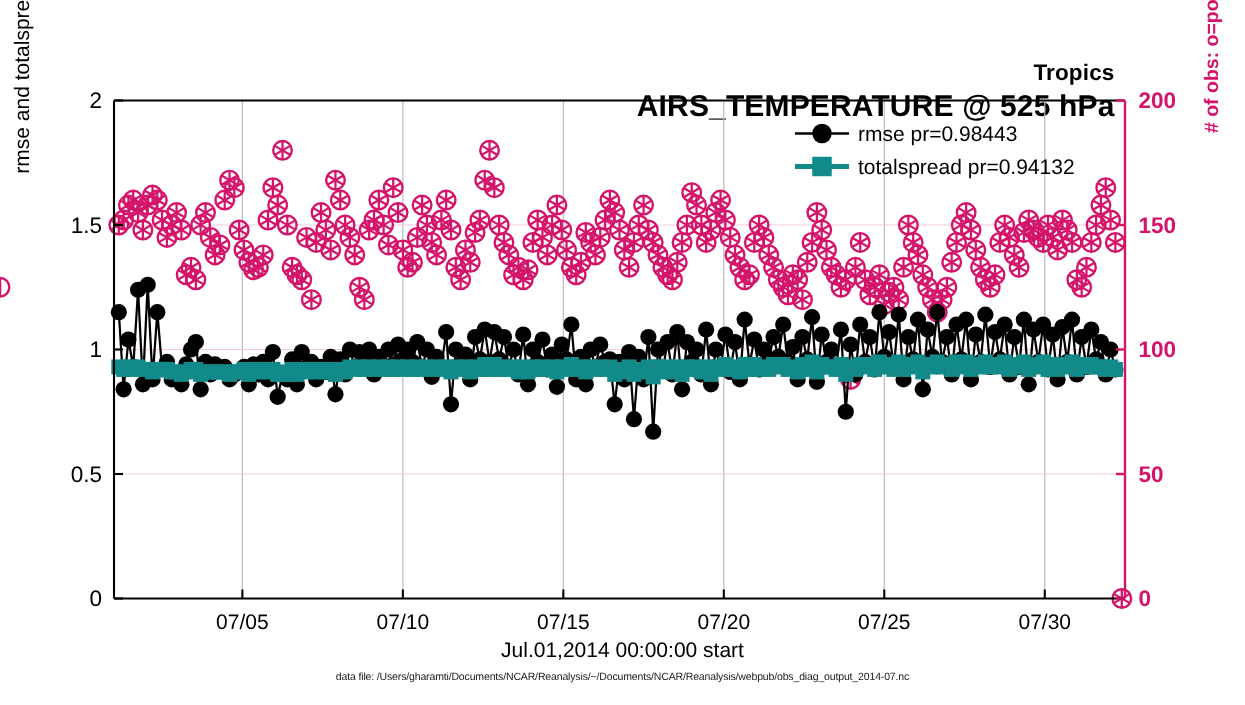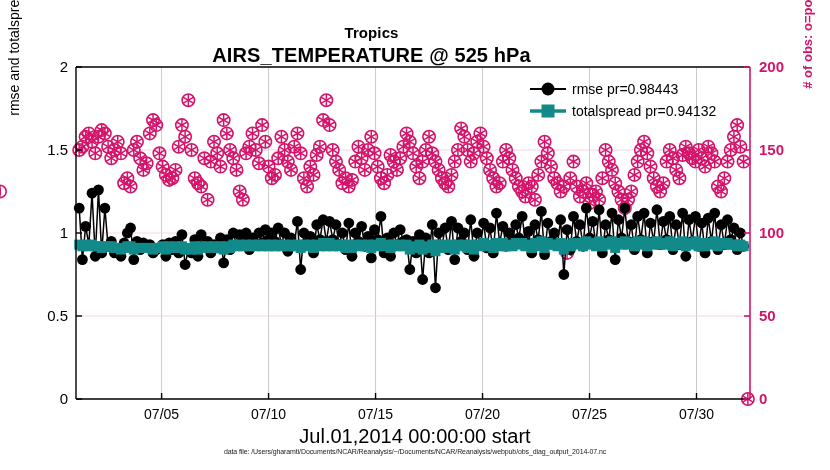--- a/index.html
+++ b/index.html
@@ -1,32 +1,32 @@
 <!DOCTYPE html>
 <html><head>
 <meta charset="utf-8">
 <style>
   html,body{margin:0;padding:0;background:#ffffff;}
   body{width:830px;height:470px;overflow:hidden;
        font-family:"Liberation Sans","DejaVu Sans",sans-serif;color:#000;}
   #root{position:relative;width:830px;height:470px;}
-  .title-block{position:absolute;left:0;top:24px;width:743px;text-align:center;
+  .title-block{position:absolute;left:0;top:40px;width:743px;text-align:right;
        line-height:1.25;pointer-events:none;}
   .title-main{font-size:15px;font-weight:bold;letter-spacing:.1px;}
   .title-sub{font-size:20px;font-weight:bold;letter-spacing:.1px;}
   #plot{position:absolute;left:0;top:0;}
   .ylabel-left{position:absolute;left:6px;top:150px;width:200px;
        transform:rotate(-90deg);transform-origin:left top;
        font-size:14px;text-align:center;white-space:nowrap;}
   .ylabel-right{position:absolute;left:800px;top:100px;width:240px;
        transform:rotate(-90deg);transform-origin:left top;
        font-size:13px;text-align:center;white-space:nowrap;color:#d4146a;
        font-weight:bold;}
   .xlabel{position:absolute;left:0;top:425px;width:830px;text-align:center;
-       font-size:20px;}
+       font-size:14px;}
   .datafile{position:absolute;left:0;top:448px;width:830px;text-align:center;
        font-size:7px;color:#1a1a1a;letter-spacing:-.1px;}
 </style>
 </head>
 <body>
 
 <div id="root">
 
   <div class="title-block">
     <div class="title-main">Tropics</div>

